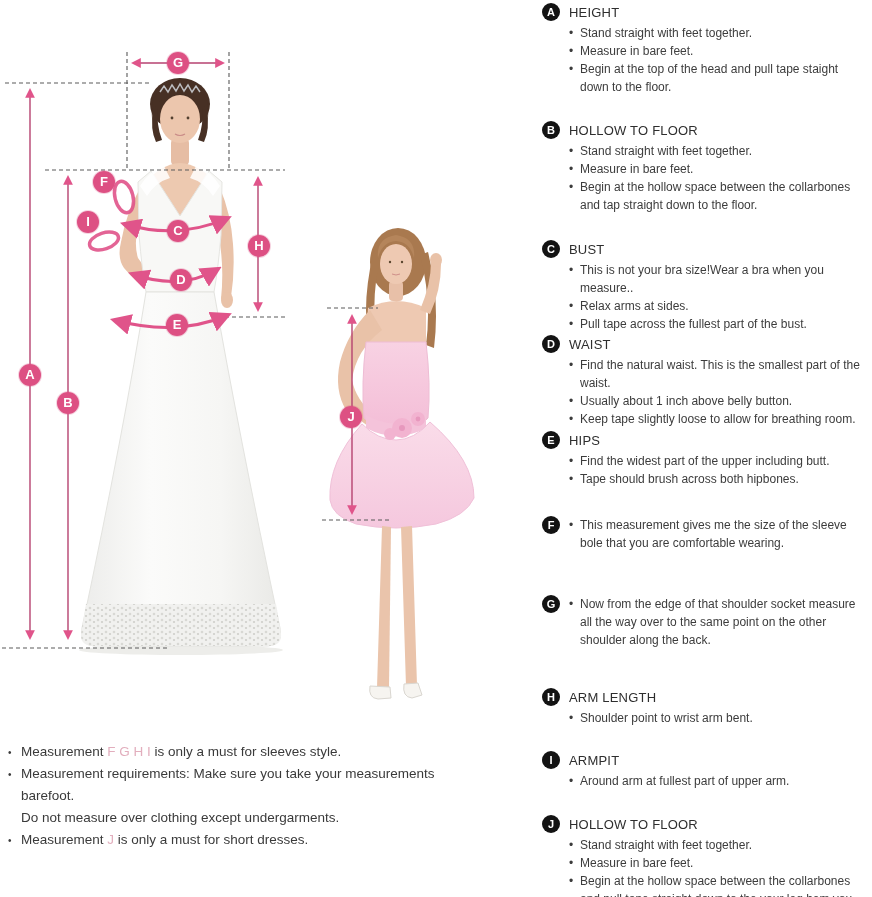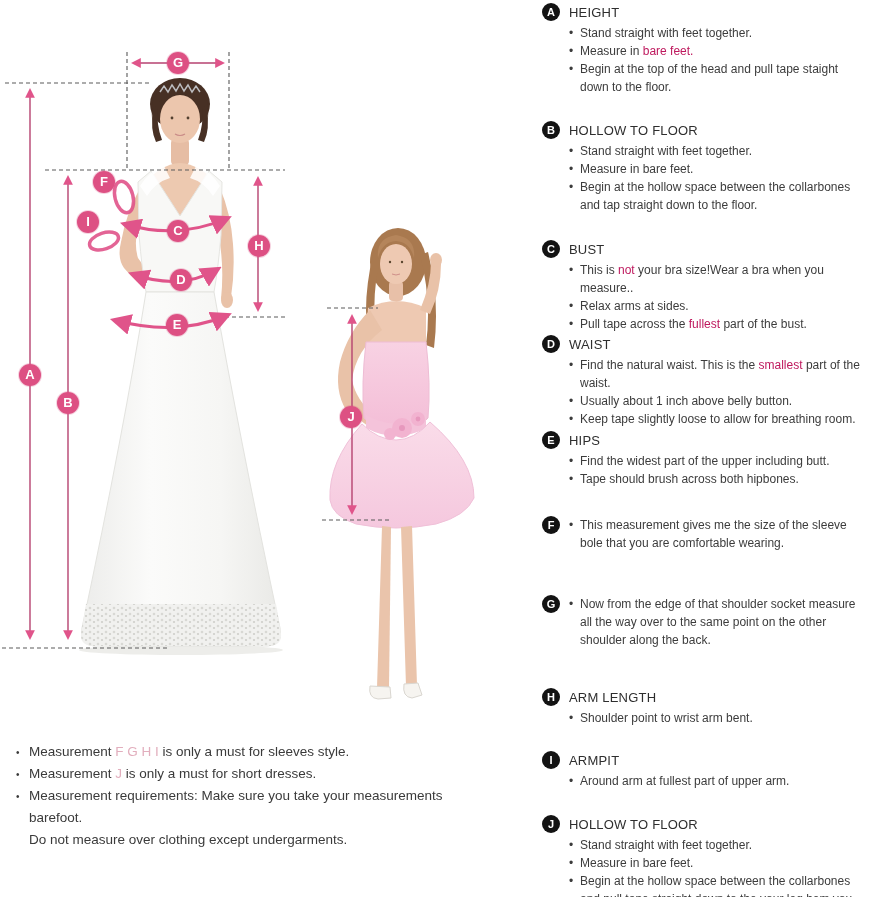--- a/index.html
+++ b/index.html
@@ -17,24 +17,24 @@
   
   #sections{position:absolute;left:542px;top:0;width:330px;height:897px;}
   .section{position:absolute;left:0;display:flex;gap:9px;width:328px;}
   .badge{flex:0 0 18px;width:18px;height:18px;border-radius:50%;background:#131313;
          color:#fff;font-weight:bold;font-size:11px;line-height:18px;text-align:center;}
   .sec-content{flex:1;min-width:0;}
   .sec-content h3{margin:2px 0 4px;font-size:13px;font-weight:normal;color:#2e2e2e;letter-spacing:.2px;}
   .sec-content ul{margin:0;padding:0;list-style:none;}
   .sec-content li{position:relative;padding-left:11px;font-size:12px;line-height:18px;color:#3c3c3c;}
   .sec-content li::before{content:"•";position:absolute;left:0;top:0;color:#3c3c3c;}
-  .pink{color:#be185d;}
+  .pink{color:#404040;}
   .lightpink{color:#e2aebd;}
   
-  #notes{position:absolute;left:16px;top:741px;width:468px;}
+  #notes{position:absolute;left:8px;top:741px;width:468px;}
   .note{position:relative;padding-left:13px;font-size:13.5px;line-height:22px;color:#3a3a3a;}
   .note::before{content:"•";position:absolute;left:0;top:0;font-size:10px;line-height:24px;color:#3a3a3a;}
 </style>
 </head>
 <body>
 
 <div class="page">
 
   <svg class="art" width="540" height="730" viewBox="0 0 540 730">
     <defs>
@@ -148,22 +148,22 @@
   <div class="marker mk-f">F</div>
   <div class="marker mk-i">I</div>
   <div class="marker mk-c">C</div>
   <div class="marker mk-h">H</div>
   <div class="marker mk-d">D</div>
   <div class="marker mk-e">E</div>
   <div class="marker mk-j">J</div>
 
   <div id="notes">
       <div class="note"><span>Measurement </span><span class="lightpink">F G H I </span><span>is only a must for sleeves style.</span></div>
+      <div class="note"><span>Measurement requirements: Make sure you take your measurements barefoot.</span><br><span>Do not measure over clothing except undergarments.</span></div>
       <div class="note"><span>Measurement </span><span class="lightpink">J</span><span> is only a must for short dresses.</span></div>
-      <div class="note"><span>Measurement requirements: Make sure you take your measurements barefoot.</span><br><span>Do not measure over clothing except undergarments.</span></div>
     </div>
   <div id="sections">
       <div class="section" style="top: 3px;">
         <span class="badge">A</span>
         <div class="sec-content">
           <h3>HEIGHT</h3>
           <ul>
             <li><span>Stand straight with feet together.</span></li>
             <li><span>Measure in </span><span class="pink">bare feet.</span></li>
             <li><span>Begin at the top of the head and pull tape staight down to the floor.</span></li>

